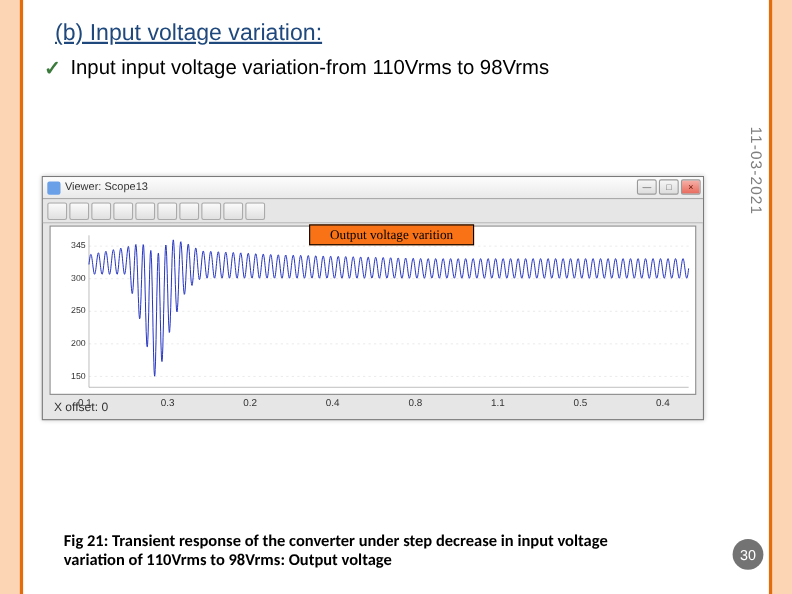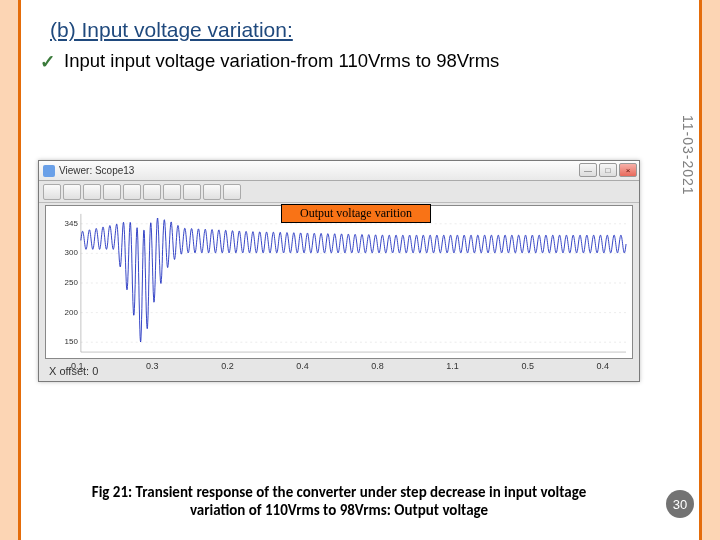--- a/index.html
+++ b/index.html
@@ -194,24 +194,24 @@
     color: #333;
   }
   svg.wave {
     position: absolute;
     inset: 0;
     width: 100%;
     height: 100%;
   }
   .caption {
     position: absolute;
-    left: 56px;
+    left: 40px;
     bottom: 20px;
     width: 530px;
-    text-align: center;
+    text-align: left;
     font-family: Calibri, Arial, sans-serif;
     font-size: 15px;
     font-weight: bold;
     color: #000;
     line-height: 1.25;
   }
 </style>
 </head>
 <body>
 

